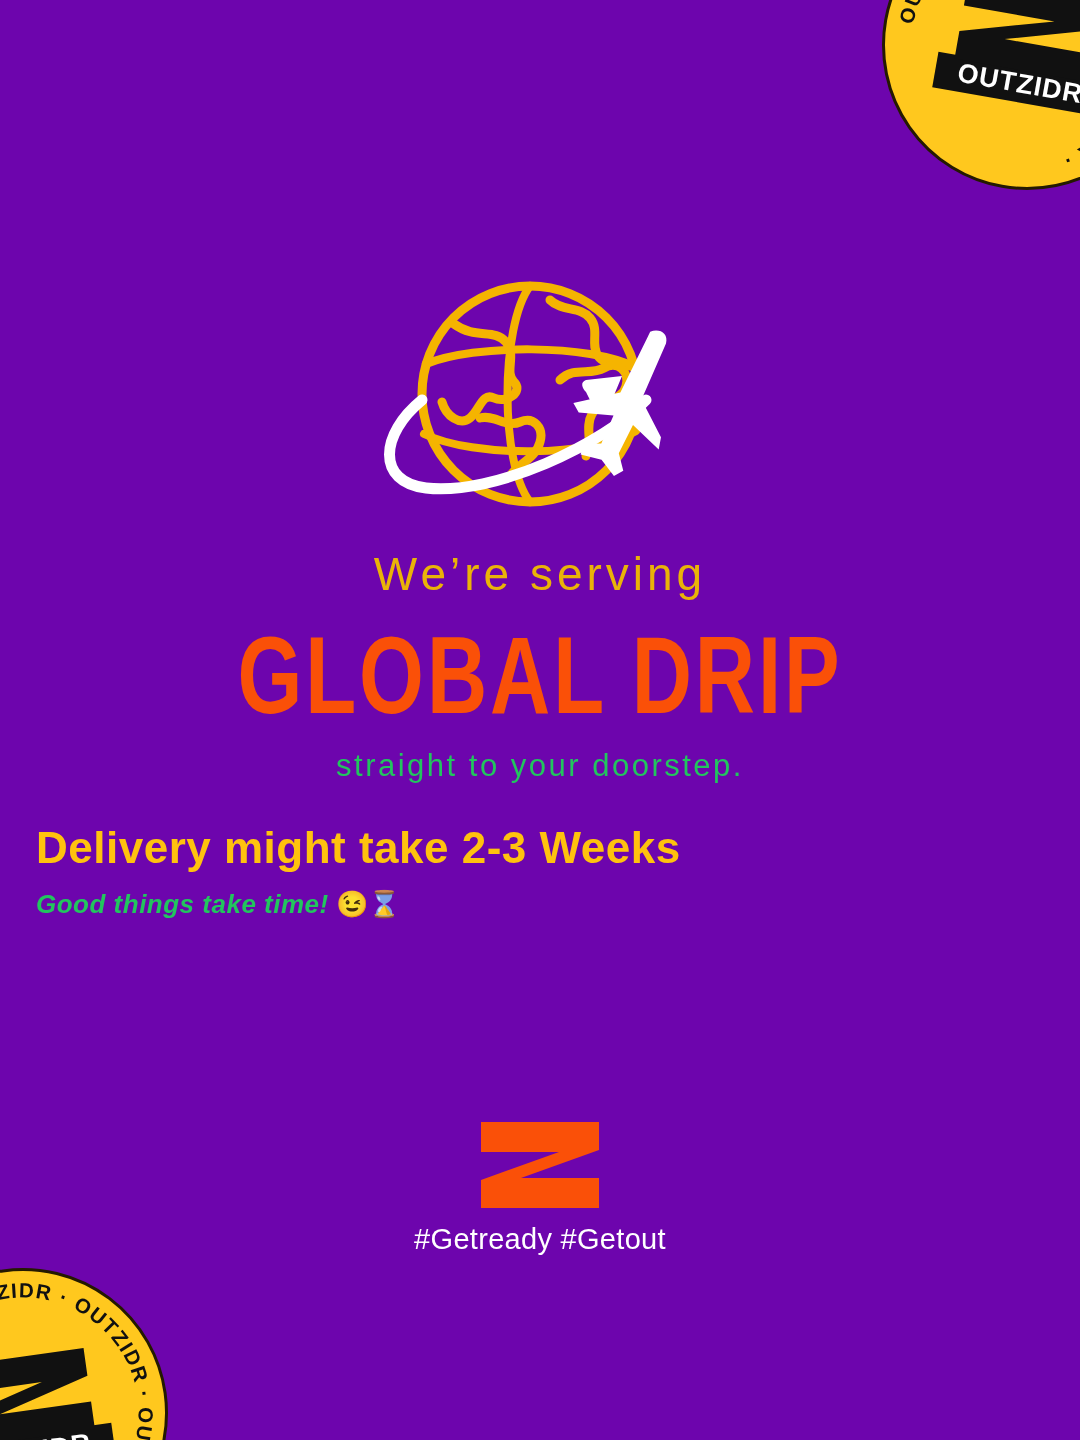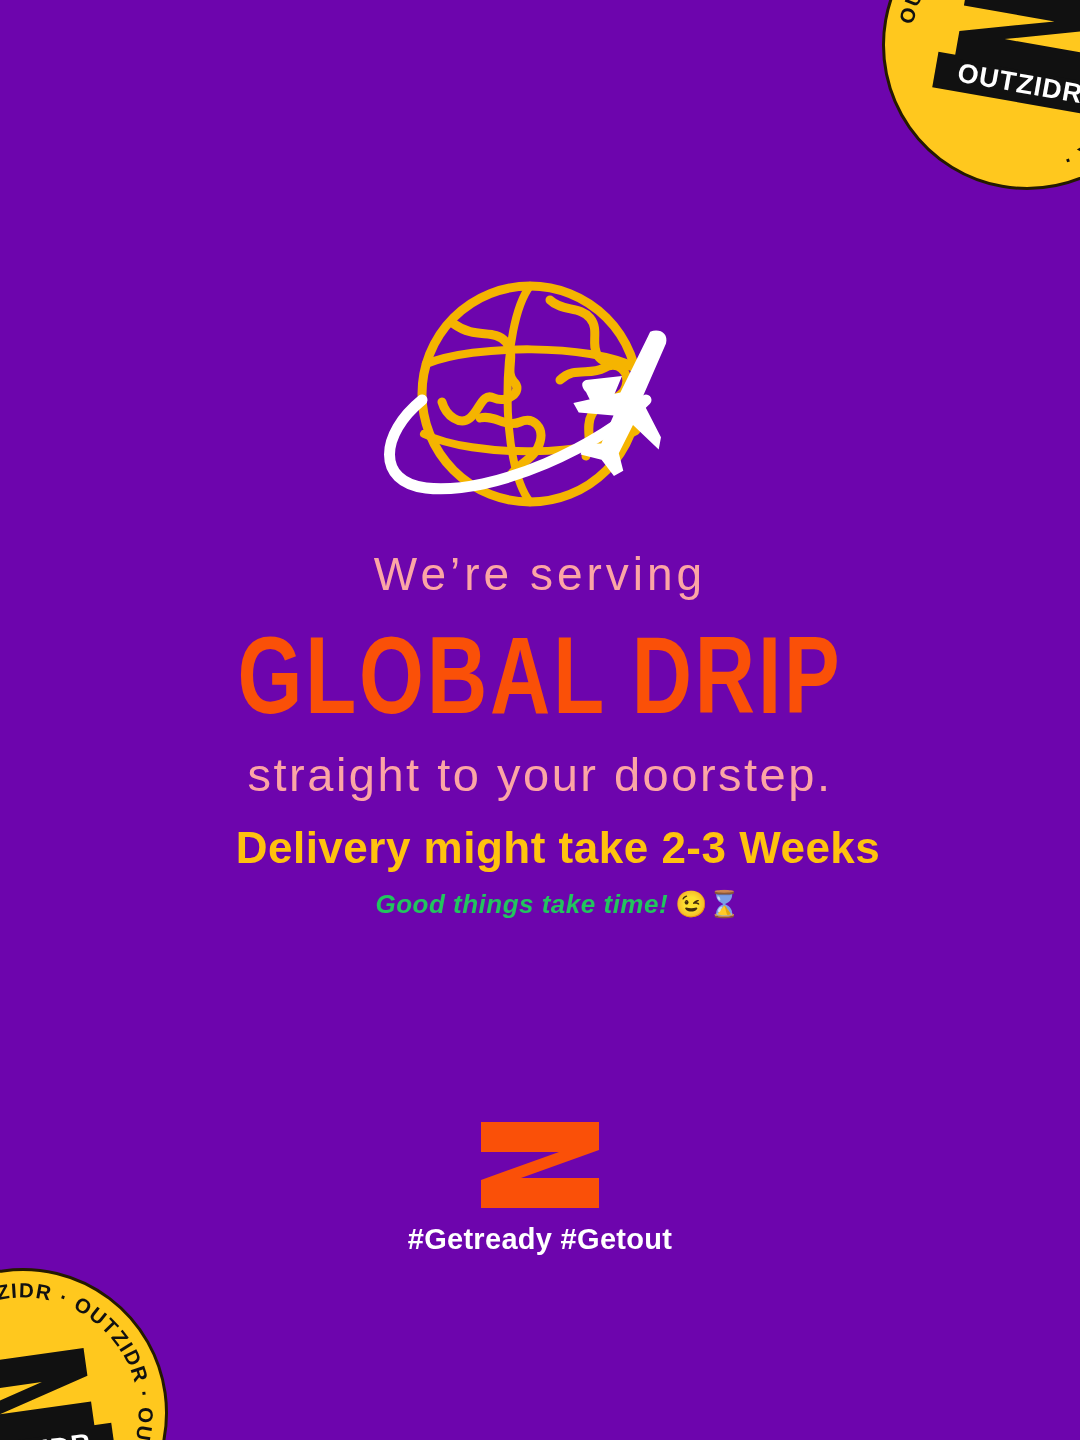--- a/index.html
+++ b/index.html
@@ -101,52 +101,51 @@
 
   
   .headline {
     position: absolute;
     left: 0;
     right: 0;
     top: 548px;
     text-align: center;
   }
   .line-we {
-    color: #fca5a5;
+    color: #eab308;
     font-size: 46px;
     font-weight: 300;
     letter-spacing: 4px;
     line-height: 1.15;
   }
   .line-global {
     color: #FA5008;
     font-size: 86px;
     font-weight: bold;
     letter-spacing: 3px;
     line-height: 1.18;
     margin-top: 10px;
     transform: scaleY(1.28) scaleX(0.97);
     transform-origin: center top;
   }
   .line-straight {
-    color: #fca5a5;
-    font-size: 47px;
+    color: #22c55e;
+    font-size: 31px;
     font-weight: 300;
     letter-spacing: 2.5px;
     line-height: 1.15;
     margin-top: 36px;
   }
 
   
   .delivery {
     position: absolute;
     left: 0;
     right: 0;
     top: 822px;
-    text-align: center;
     margin-left: 36px;
   }
   .delivery-main {
     color: #FFC20E;
     font-size: 44px;
     font-weight: bold;
     letter-spacing: 0.5px;
     line-height: 1.2;
   }
   .delivery-sub {
@@ -173,21 +172,21 @@
   }
   .brand-z {
     width: 122px;
     height: 86px;
     display: block;
     margin: 0 auto;
   }
   .brand-tags {
     color: #ffffff;
     font-size: 29px;
-    font-weight: bold;
+    font-weight: normal;
     letter-spacing: 0.3px;
     margin-top: 14px;
     line-height: 1.2;
   }
 </style>
 </head>
 <body>
 
 <div class="poster">
 

